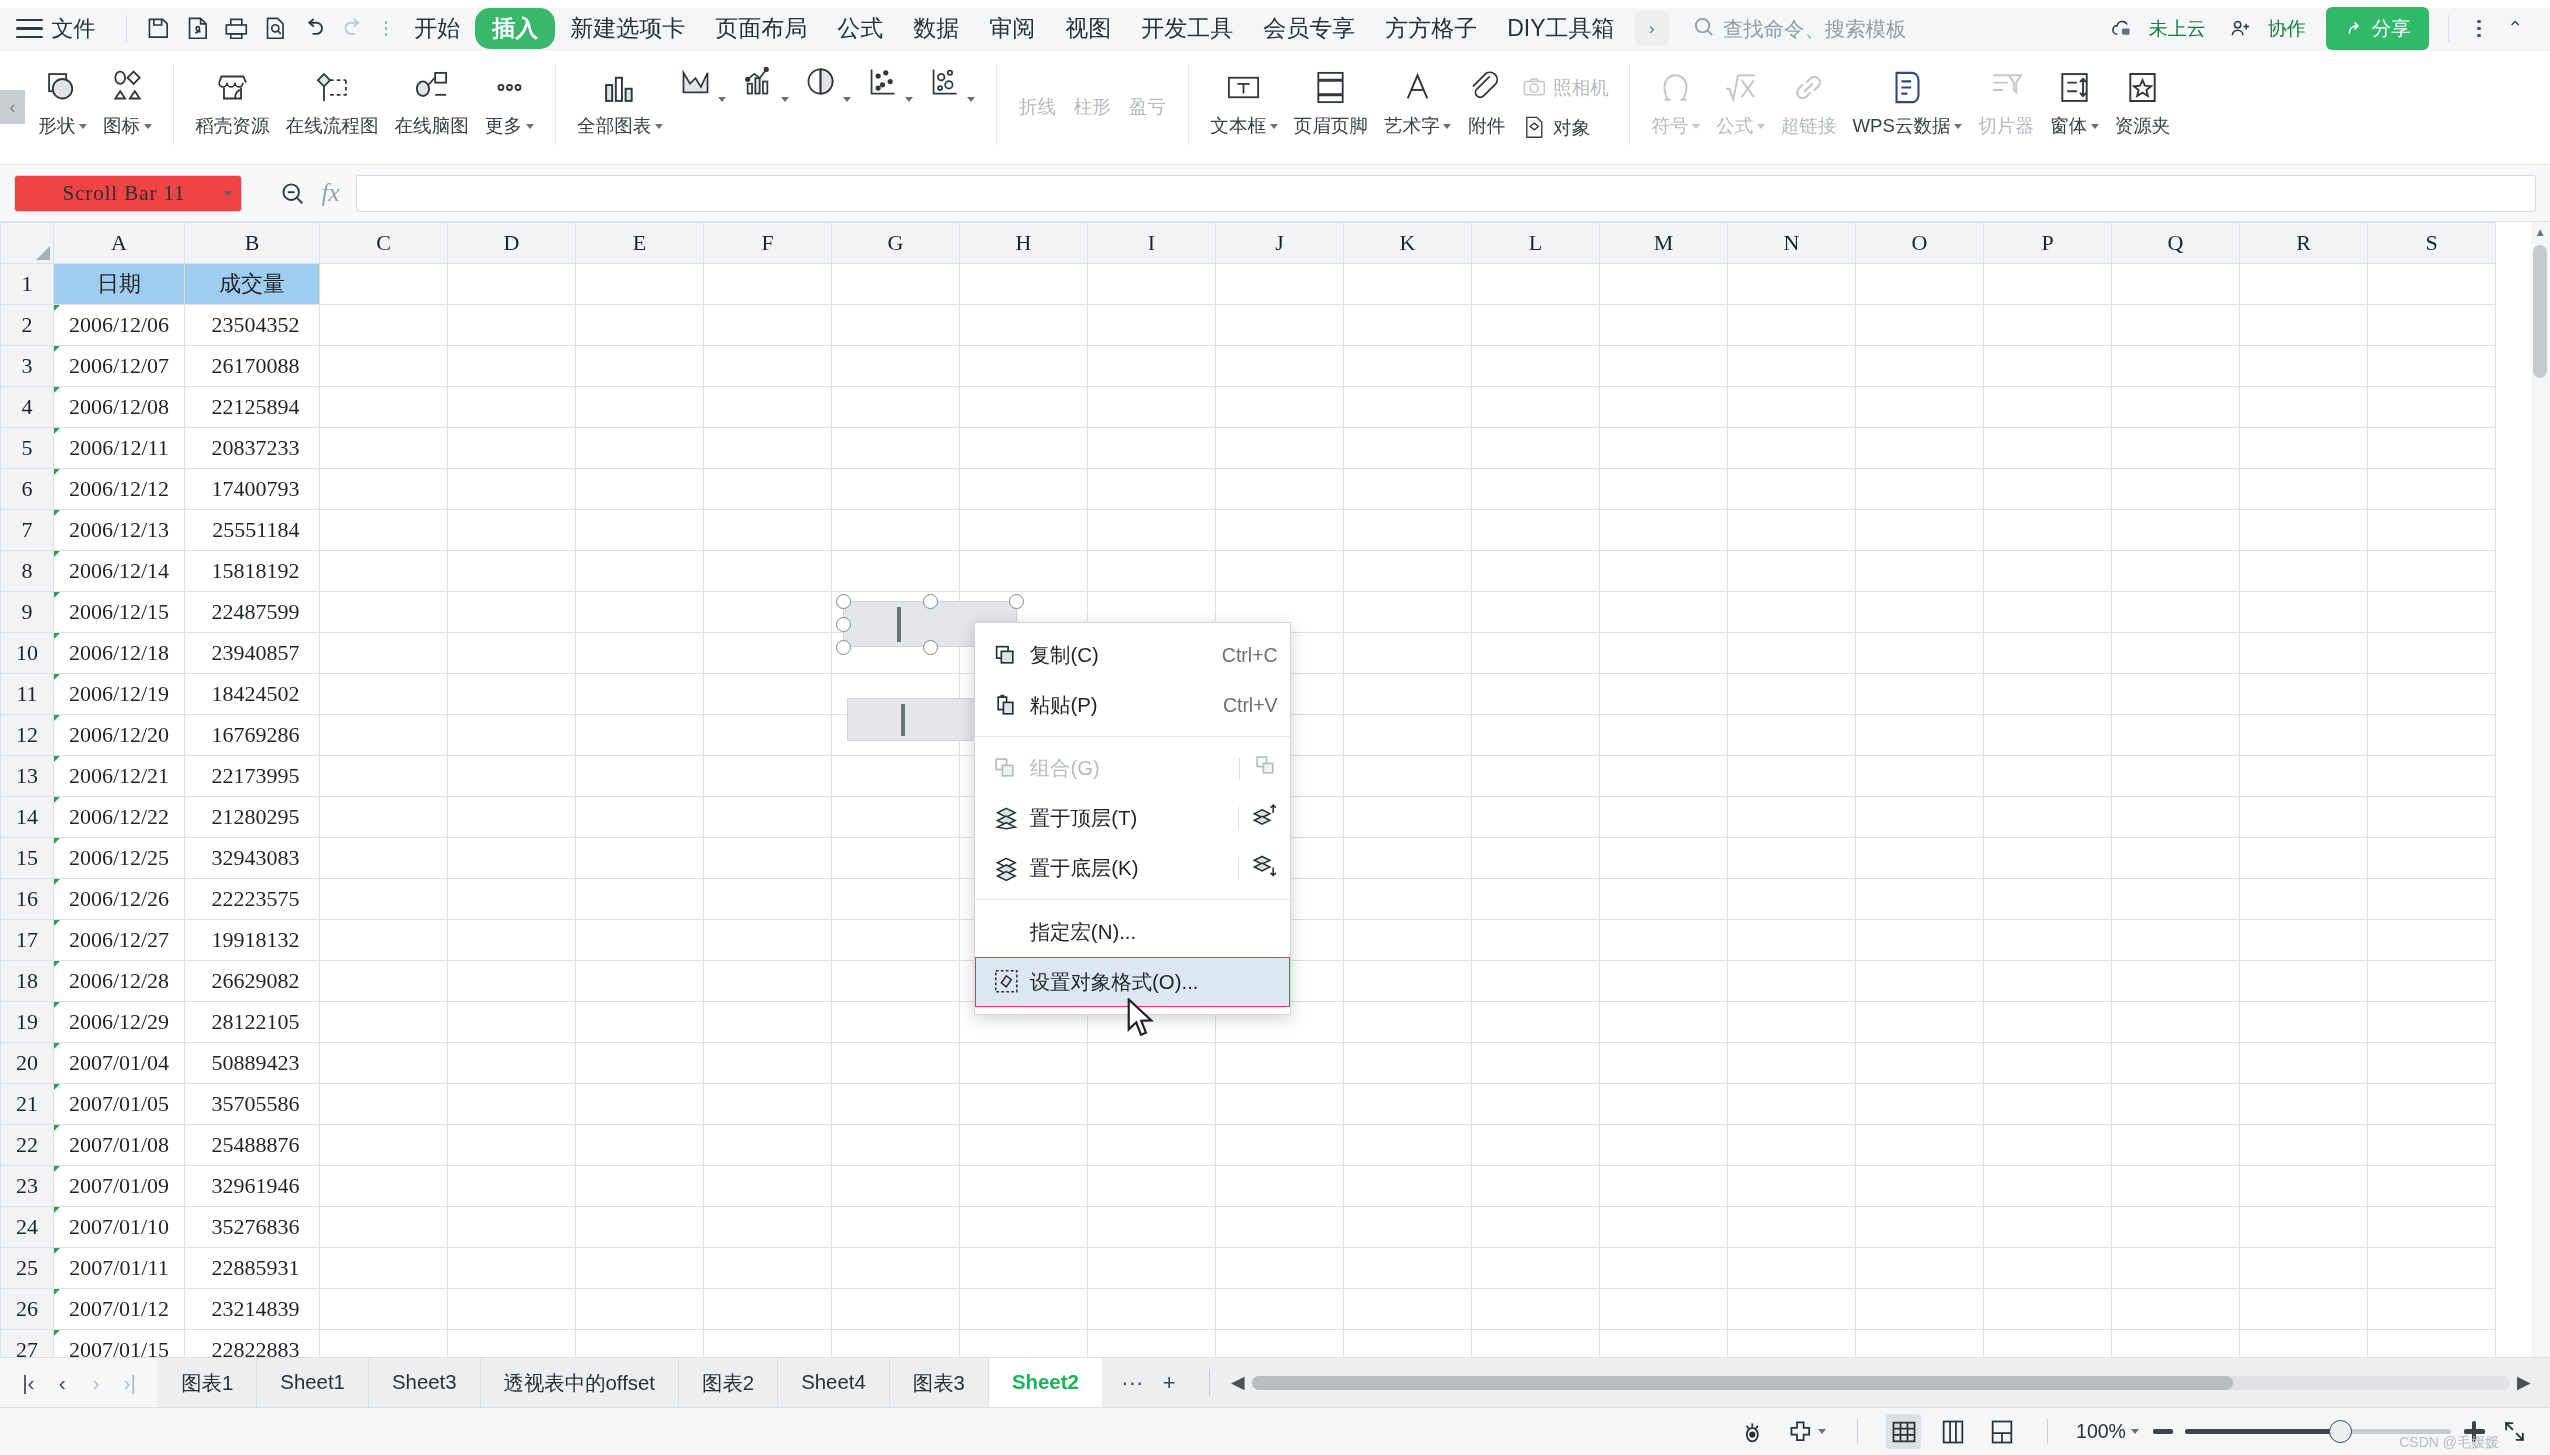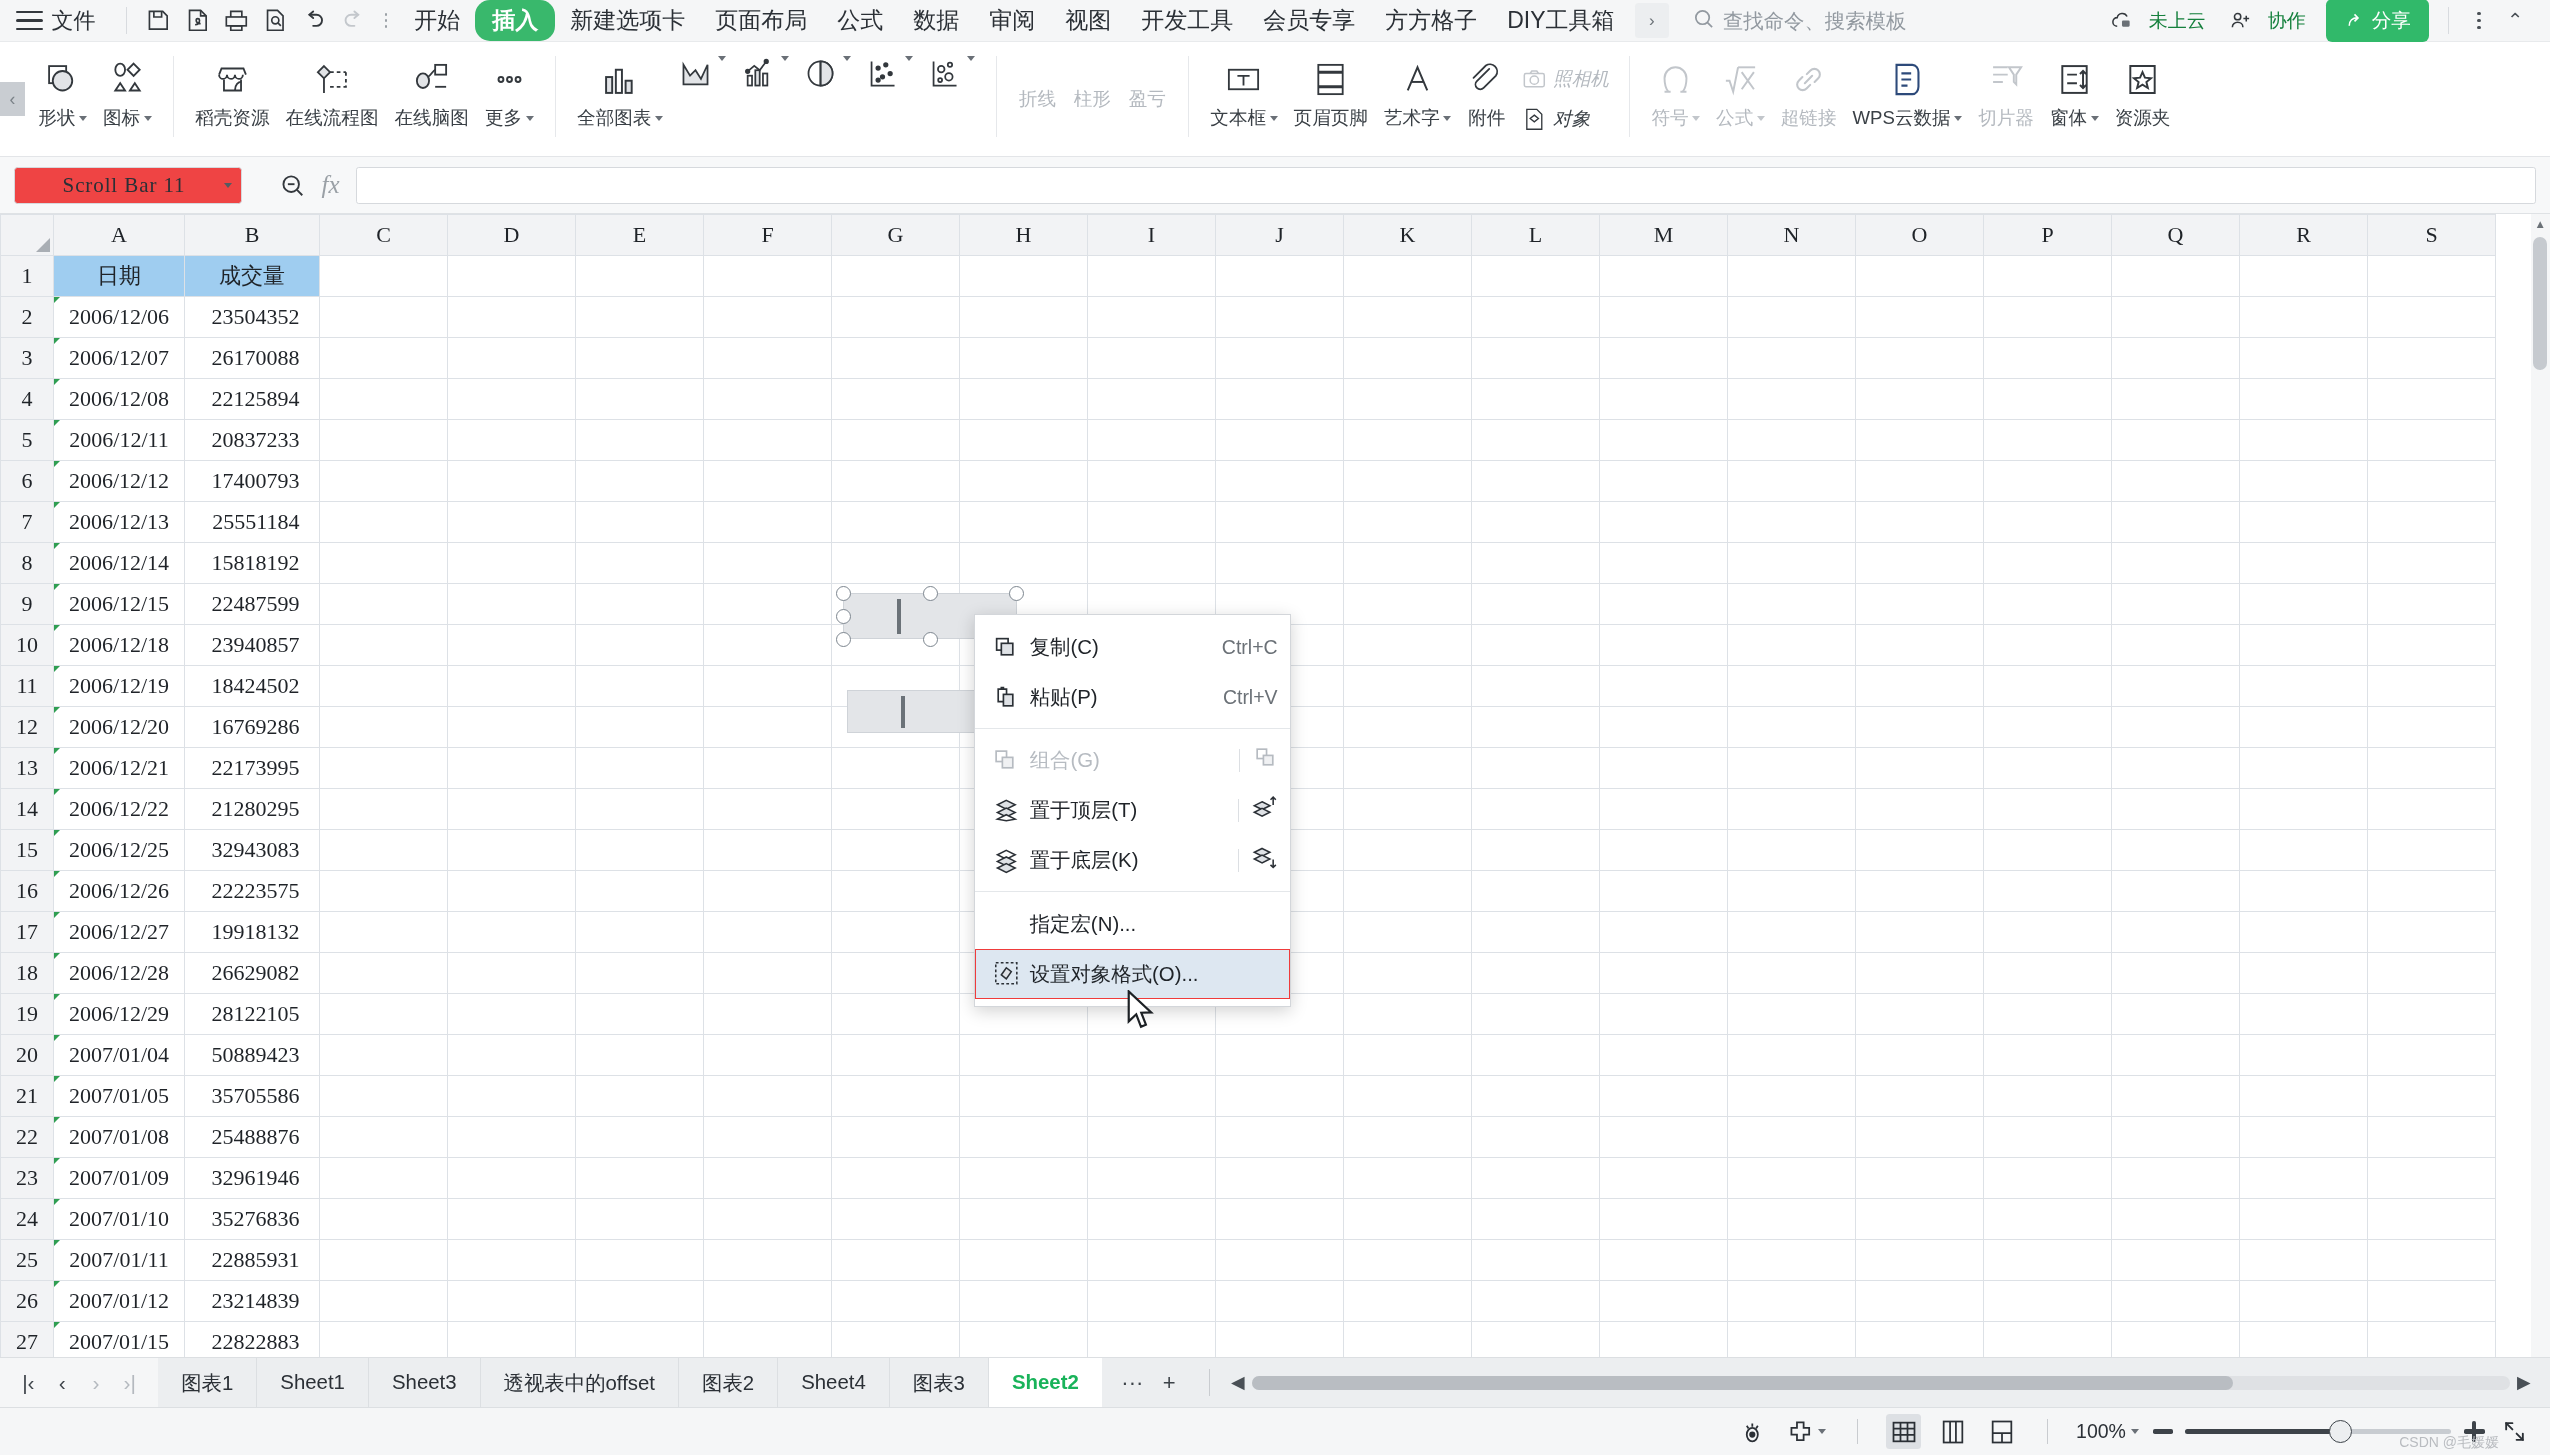--- a/index.html
+++ b/index.html
@@ -11,20 +11,21 @@
     -webkit-font-smoothing: antialiased;
   }
 
   
   .topbar {
     height: 42px; width: 100%;
     background: #f5f6f7;
     display: flex; align-items: center;
     padding: 0 16px;
     border-bottom: 0.9px solid #e8eaec;
+    margin-top: 8px;
   }
   .hamburger { width: 26.6px; height: 19.5px; display: flex; flex-direction: column; justify-content: space-between; margin-right: 8.9px; cursor: pointer; }
   .hamburger i { display: block; height: 2.2px; background: #33383d; border-radius: 1.8px; }
   .file-label { font-size: 22px; color: #2b3036; margin-right: 17.7px; cursor: pointer; white-space: nowrap; }
   .vsep { width: 0.9px; height: 26.6px; background: #d8dbdf; margin: 0 12.4px; }
   .qicon { width: 39px; height: 39px; display: flex; align-items: center; justify-content: center; cursor: pointer; border-radius: 4.4px; }
   .qicon svg { display: block; }
   .dots3 { width: 12.4px; display: flex; flex-direction: column; align-items: center; justify-content: center; gap: 3.5px; height: 26.6px; margin: 0 7px; }
   .dots3 i { width: 2.7px; height: 2.7px; border-radius: 50%; background: #9aa0a6; display: block; }
   .tabs { display: flex; align-items: center; gap: 0px; }
@@ -73,21 +74,21 @@
   .ritem {
     display: flex; flex-direction: column; align-items: center;
     padding: 4.4px 8px; border-radius: 4.4px; cursor: pointer; min-width: 46px;
   }
   .ritem .ic { height: 48px; display: flex; align-items: center; justify-content: center; }
   .ritem .lb { font-size: 18.6px; color: #3a4046; margin-top: 1.8px; display: flex; align-items: center; gap: 3.5px; white-space: nowrap; }
   .ritem.dim .lb { color: #b4b9bf; }
   .caret-sm { width: 0; height: 0; border-left: 4.4px solid transparent; border-right: 4.4px solid transparent; border-top: 5.3px solid #6a7077; display: inline-block; }
   .ritem.dim .caret-sm { border-top-color: #c2c6cb; }
   
-  .ritem-h { display: flex; flex-direction: row; align-items: flex-start; gap: 5.3px; padding: 5.3px 7px; border-radius: 4.4px; cursor: pointer; font-style: italic; }
+  .ritem-h { display: flex; flex-direction: row; align-items: flex-end; gap: 5.3px; padding: 5.3px 7px; border-radius: 4.4px; cursor: pointer; }
   .ritem-h .lb { font-size: 18.6px; color: #3a4046; display: flex; align-items: center; gap: 4.4px; white-space: nowrap; }
   .ritem-h.dim .lb { color: #b4b9bf; }
   .col2 { display: flex; flex-direction: column; justify-content: center; height: 97px; gap: 2.7px; }
   .txt-only { font-size: 18.6px; color: #b4b9bf; padding: 7px 8.9px; cursor: default; }
 
   
   .formulabar {
     height: 57px; width: 100%; background: #f7f8f9;
     display: flex; align-items: center; padding: 0 14px;
     border-bottom: 0.9px solid #dfe2e5;

